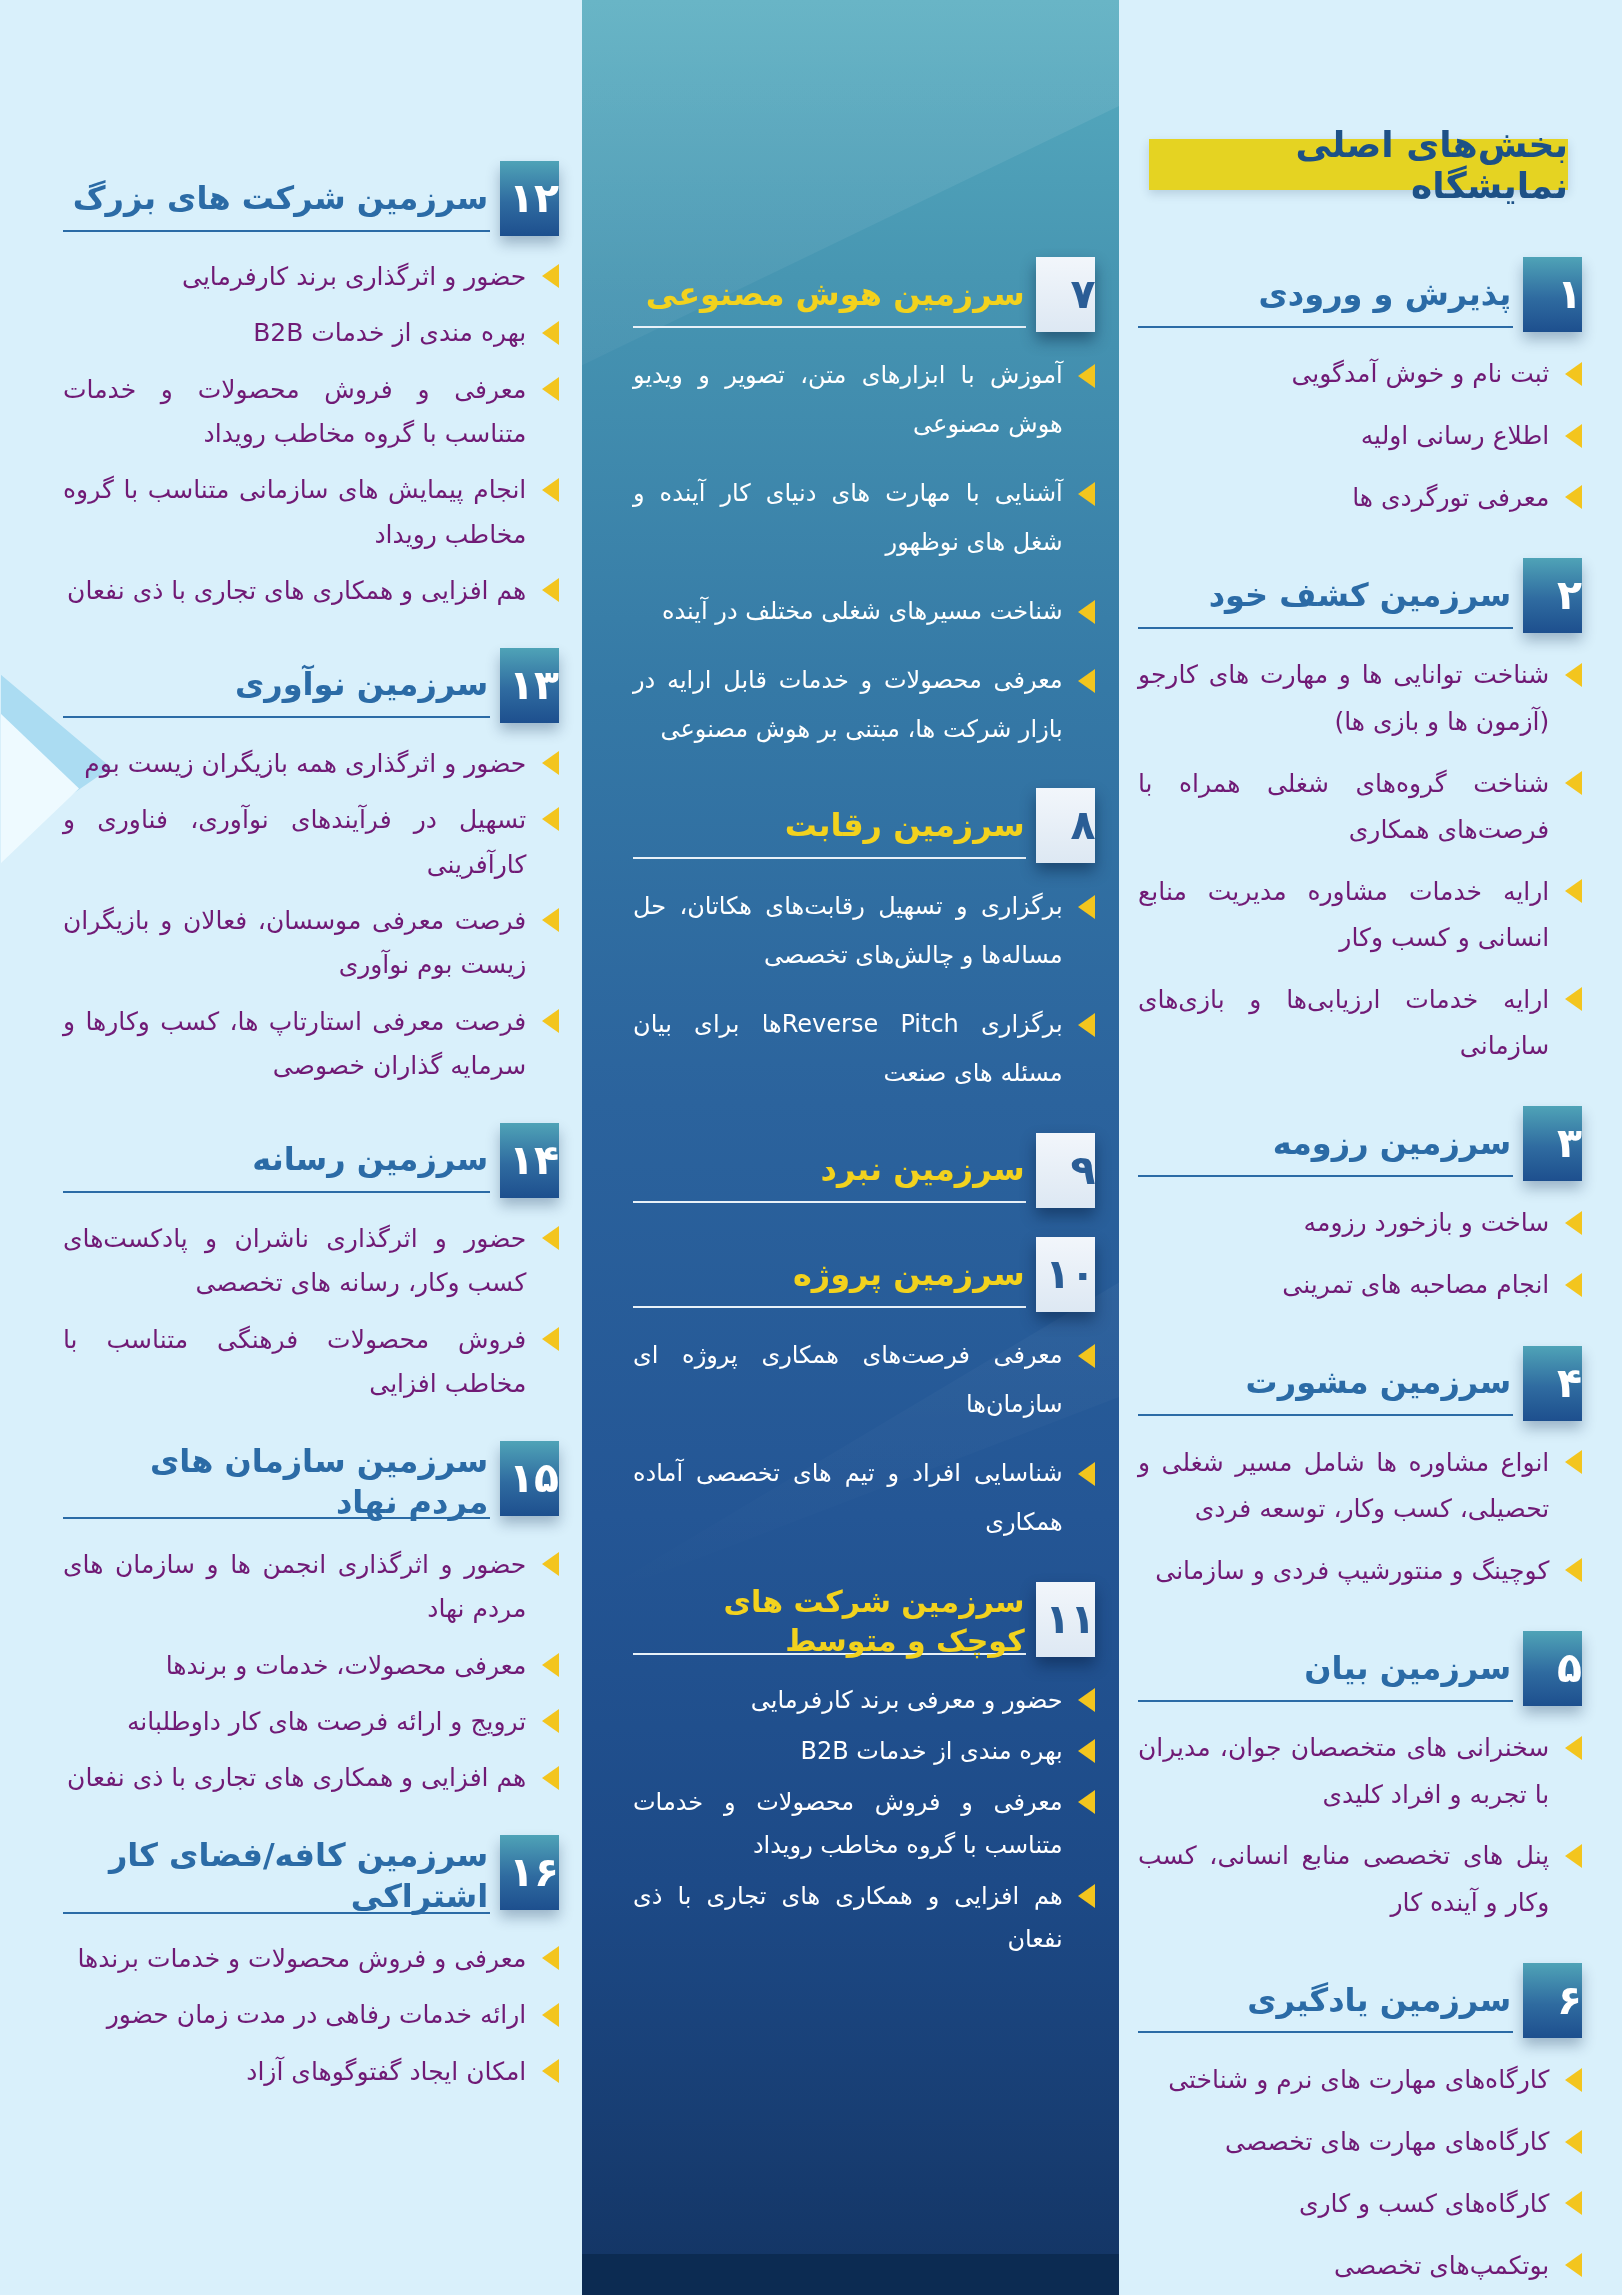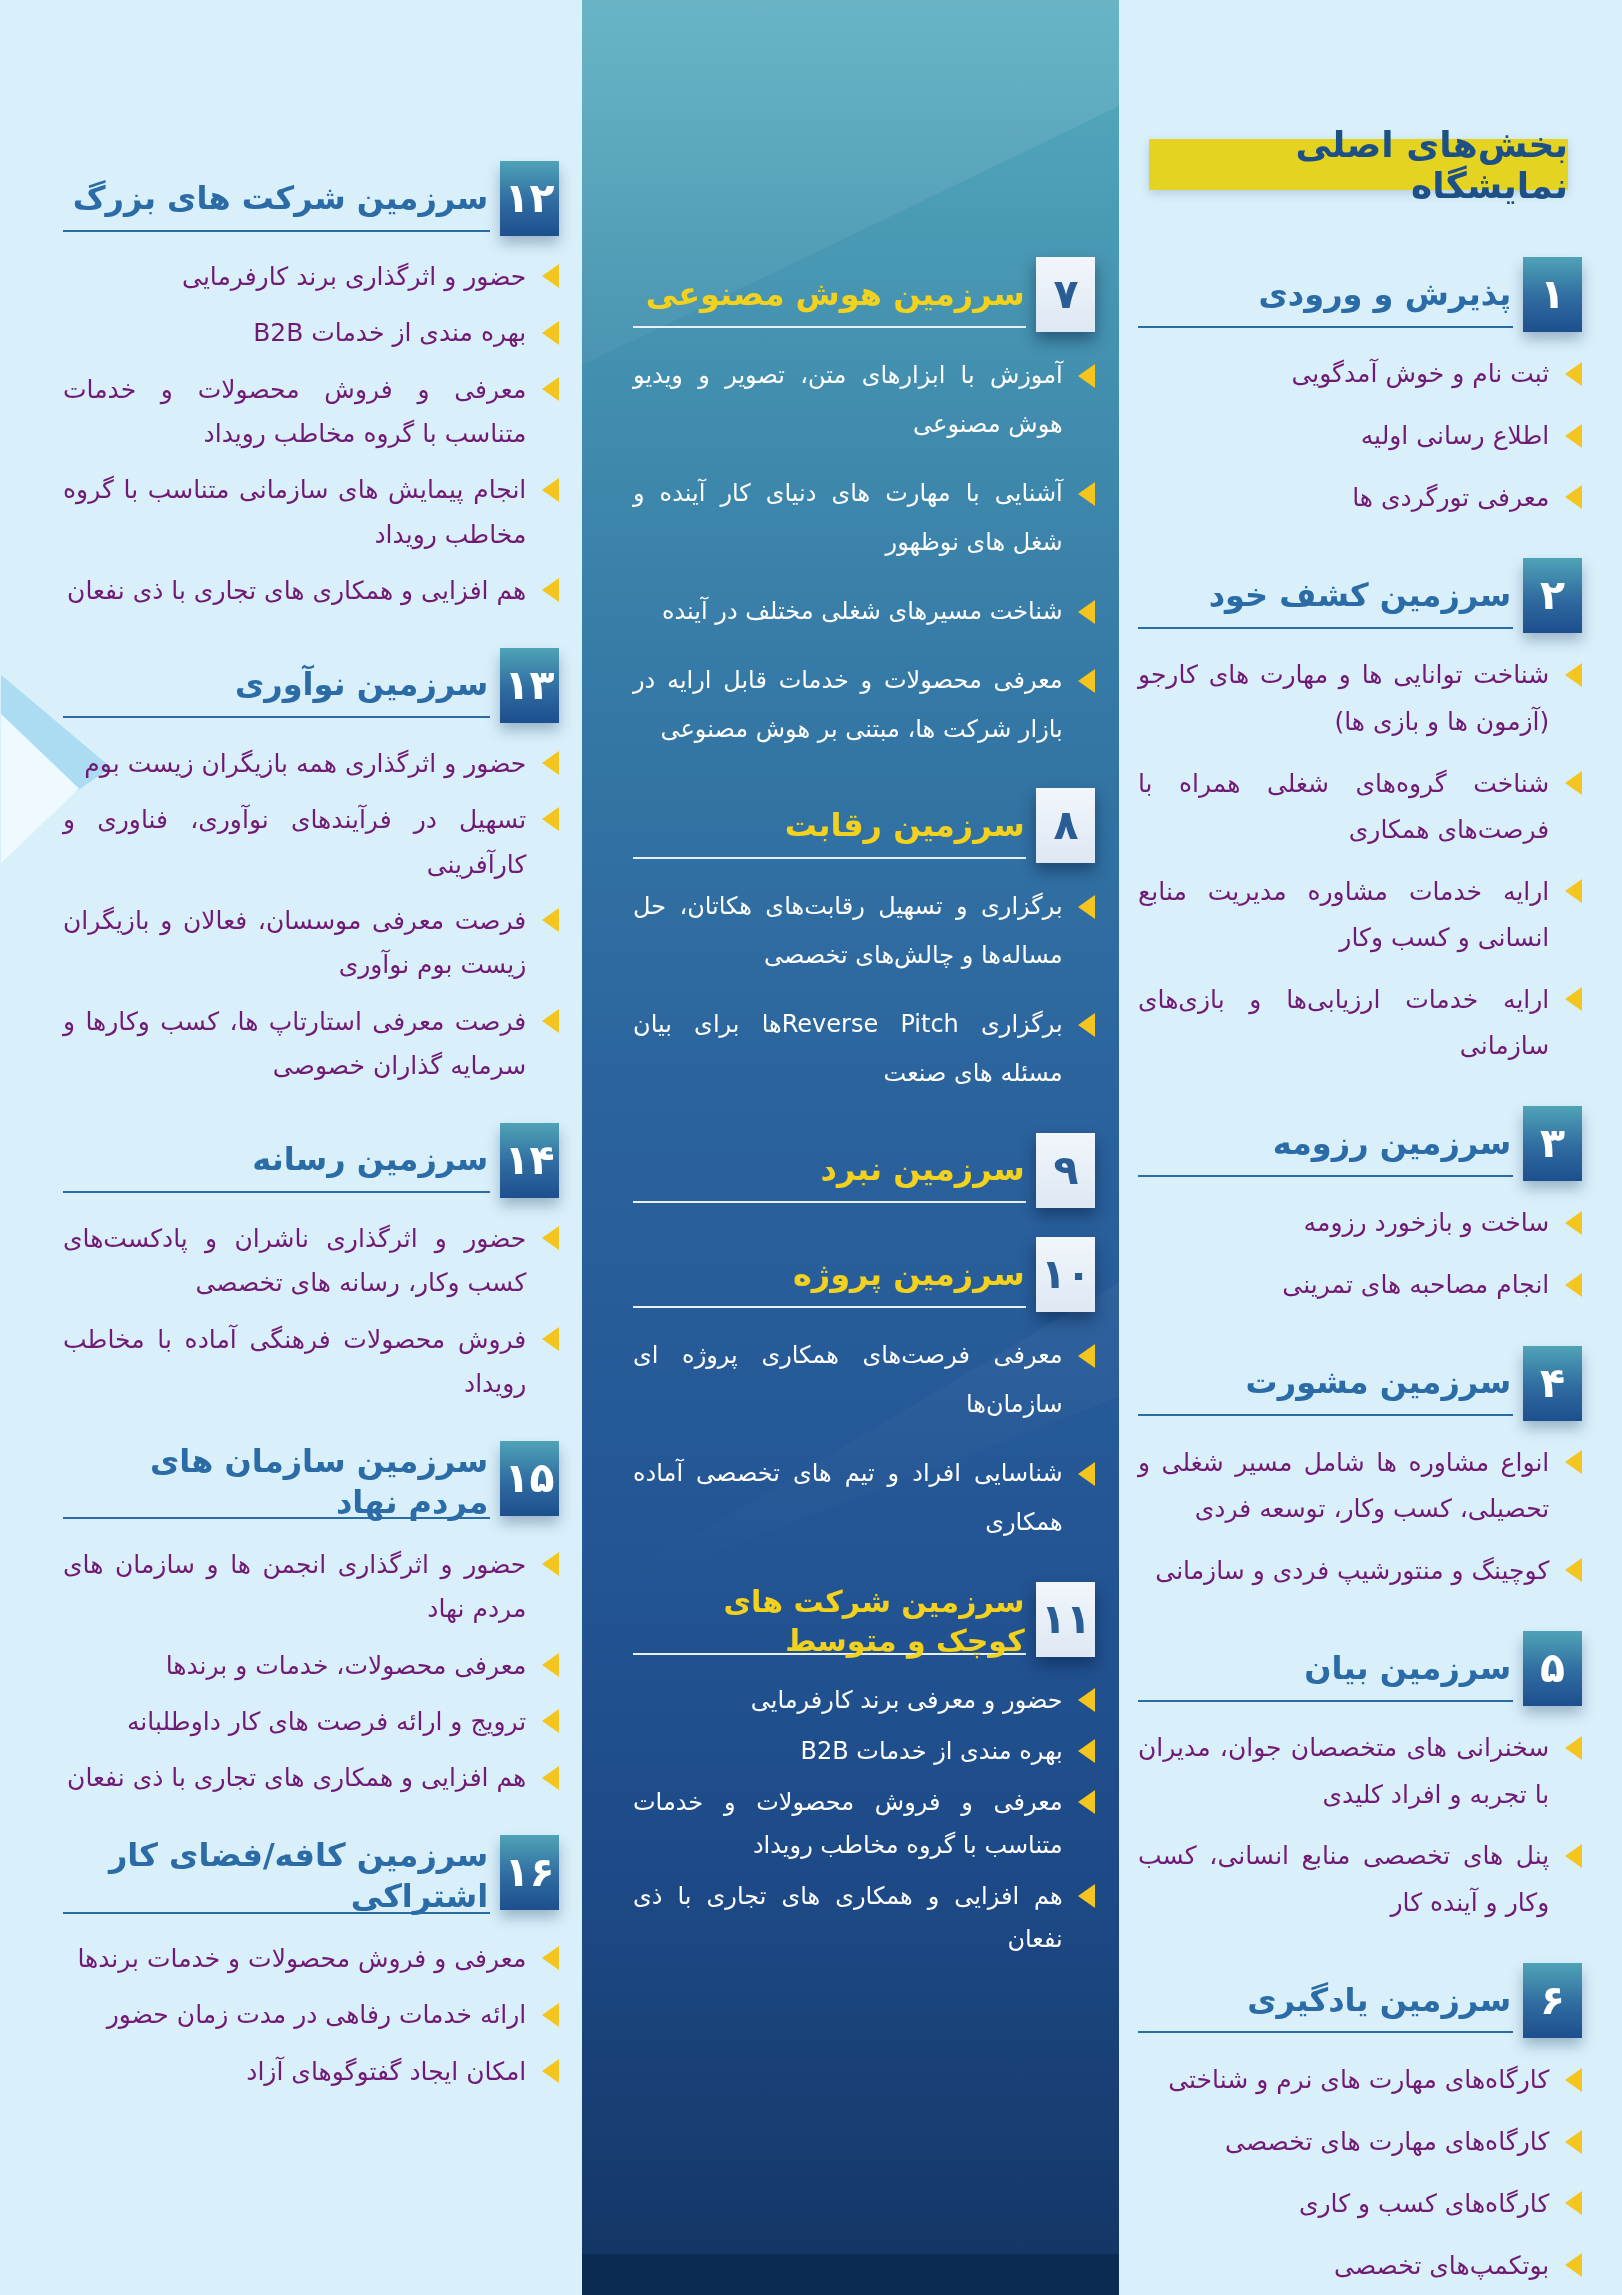--- a/index.html
+++ b/index.html
@@ -52,21 +52,21 @@
   
   .column{position:absolute;top:0;box-sizing:border-box;}
   .column-right{right:41px;width:444px;padding-top:257px;}
   .column-middle{left:582px;width:537px;padding:257px 23.6px 0 51px;}
   .column-left{left:63px;width:496px;padding-top:161px;}
   
   .sec{margin-bottom:34px;}
   .sec-head{display:flex;gap:11.8px;align-items:stretch;min-height:75px;}
   .num-box{
     flex:0 0 auto;width:59px;height:75px;
-    display:flex;align-items:center;justify-content:center;
+    display:flex;align-items:center;
     background:linear-gradient(180deg,#4fa3b7 0%,#2f6ba0 55%,#1d4f8e 100%);
     box-shadow:0 7.9px 13px rgba(10,40,80,0.30);
   }
   .num{font-size:41px;font-weight:700;color:#ffffff;line-height:1;}
   .title{
     flex:1;align-self:center;margin:0;
     font-size:32px;font-weight:700;color:#2b6ba6;line-height:1.3;
     text-align:right;
   }
   .rule{height:2px;background:#2b6ba6;margin:-6.5px 69px 23.6px 0;}
@@ -427,21 +427,21 @@
         <h2 class="title">سرزمین رسانه</h2>
       </div>
       <div class="rule"></div>
       <div class="items">
         <div class="item">
           <span class="tri"></span>
           <p class="txt">حضور و اثرگذاری ناشران و پادکست‌های کسب وکار، رسانه های تخصصی</p>
         </div>
         <div class="item">
           <span class="tri"></span>
-          <p class="txt">فروش محصولات فرهنگی آماده با مخاطب رویداد</p>
+          <p class="txt">فروش محصولات فرهنگی متناسب با مخاطب افزایی</p>
         </div>
       </div>
     </section>
     <section class="sec col-left">
       <div class="sec-head">
         <div class="num-box">
           <span class="num">۱۵</span>
         </div>
         <h2 class="title">سرزمین سازمان های مردم نهاد</h2>
       </div>

